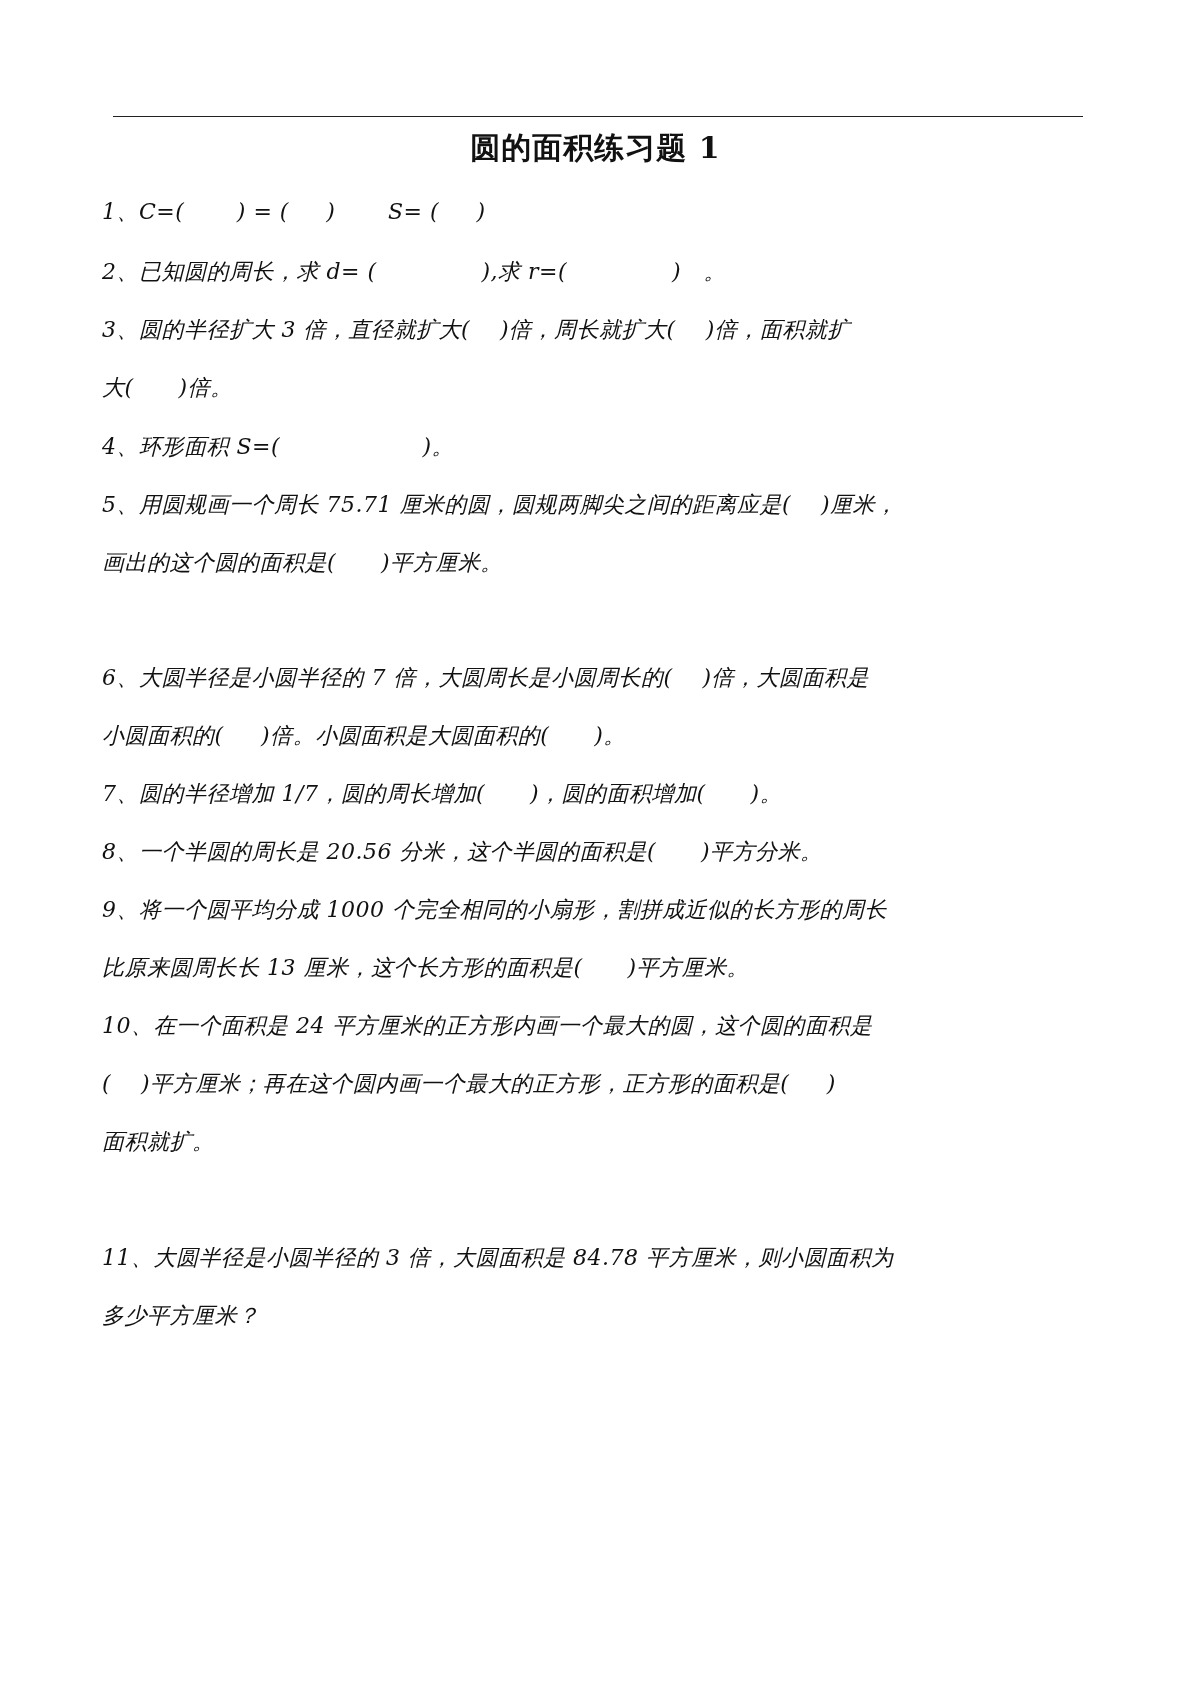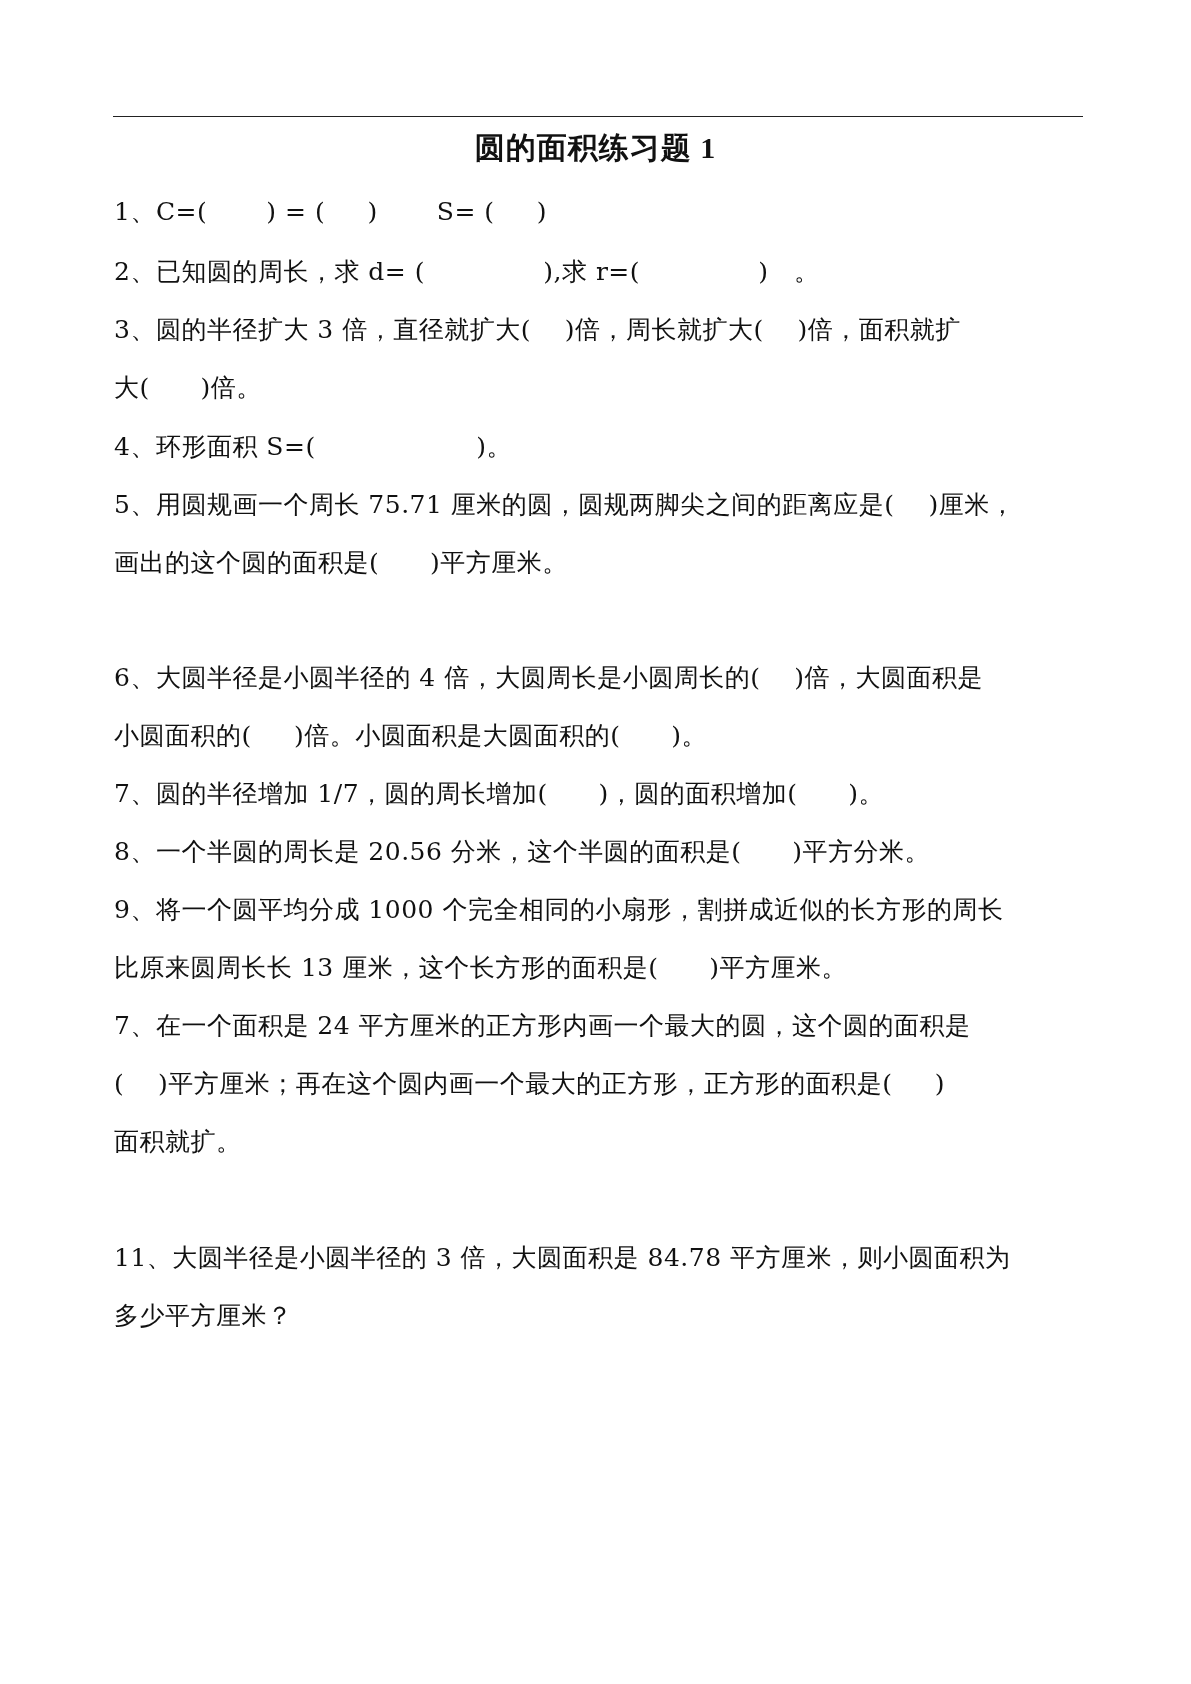--- a/index.html
+++ b/index.html
@@ -7,43 +7,43 @@
     width: 1191px; height: 1684px; position: relative; overflow: hidden;
     font-family: "DejaVu Serif", "Liberation Serif", serif;
     color: #111111;
   }
   .rule {
     position: absolute; left: 113px; top: 116px; width: 970px; height: 0;
     border-top: 1.5px solid #222;
   }
   .title {
     position: absolute; left: 0; width: 1191px; top: 128px;
-    text-align: center; font-size: 30px; font-weight: bold; letter-spacing: 1px; font-family: Liberation Serif, serif;
+    text-align: center; font-size: 30px; font-weight: bold; letter-spacing: 1px;
   }
   .line {
-    position: absolute; left: 114px; font-size: 25px; white-space: pre;
-    line-height: 30px; letter-spacing: 0.5px;
+    position: absolute; left: 102px; font-size: 22px; white-space: pre;
+    line-height: 30px; letter-spacing: 0.5px; font-style: italic;
   }
 </style>
 </head>
 <body>
 
 <div class="rule"></div>
 <div class="title">圆的面积练习题 1</div>
 
 <div class="line" style="top:197px">1、C=(       ) = (     )       S= (     )</div>
 <div class="line" style="top:257px">2、已知圆的周长，求 d= (              ),求 r=(              )   。</div>
 <div class="line" style="top:315px">3、圆的半径扩大 3 倍，直径就扩大(    )倍，周长就扩大(    )倍，面积就扩</div>
 <div class="line" style="top:373px">大(      )倍。</div>
 <div class="line" style="top:432px">4、环形面积 S=(                   )。</div>
 <div class="line" style="top:490px">5、用圆规画一个周长 75.71 厘米的圆，圆规两脚尖之间的距离应是(    )厘米，</div>
 <div class="line" style="top:548px">画出的这个圆的面积是(      )平方厘米。</div>
-<div class="line" style="top:663px">6、大圆半径是小圆半径的 4 倍，大圆周长是小圆周长的(    )倍，大圆面积是</div>
+<div class="line" style="top:663px">6、大圆半径是小圆半径的 7 倍，大圆周长是小圆周长的(    )倍，大圆面积是</div>
 <div class="line" style="top:721px">小圆面积的(     )倍。小圆面积是大圆面积的(      )。</div>
 <div class="line" style="top:779px">7、圆的半径增加 1/7，圆的周长增加(      )，圆的面积增加(      )。</div>
 <div class="line" style="top:837px">8、一个半圆的周长是 20.56 分米，这个半圆的面积是(      )平方分米。</div>
 <div class="line" style="top:895px">9、将一个圆平均分成 1000 个完全相同的小扇形，割拼成近似的长方形的周长</div>
 <div class="line" style="top:953px">比原来圆周长长 13 厘米，这个长方形的面积是(      )平方厘米。</div>
-<div class="line" style="top:1011px">7、在一个面积是 24 平方厘米的正方形内画一个最大的圆，这个圆的面积是</div>
+<div class="line" style="top:1011px">10、在一个面积是 24 平方厘米的正方形内画一个最大的圆，这个圆的面积是</div>
 <div class="line" style="top:1069px">(    )平方厘米；再在这个圆内画一个最大的正方形，正方形的面积是(     )</div>
 <div class="line" style="top:1127px">面积就扩。</div>
 <div class="line" style="top:1243px">11、大圆半径是小圆半径的 3 倍，大圆面积是 84.78 平方厘米，则小圆面积为</div>
 <div class="line" style="top:1301px">多少平方厘米？</div>
 
 </body></html>

